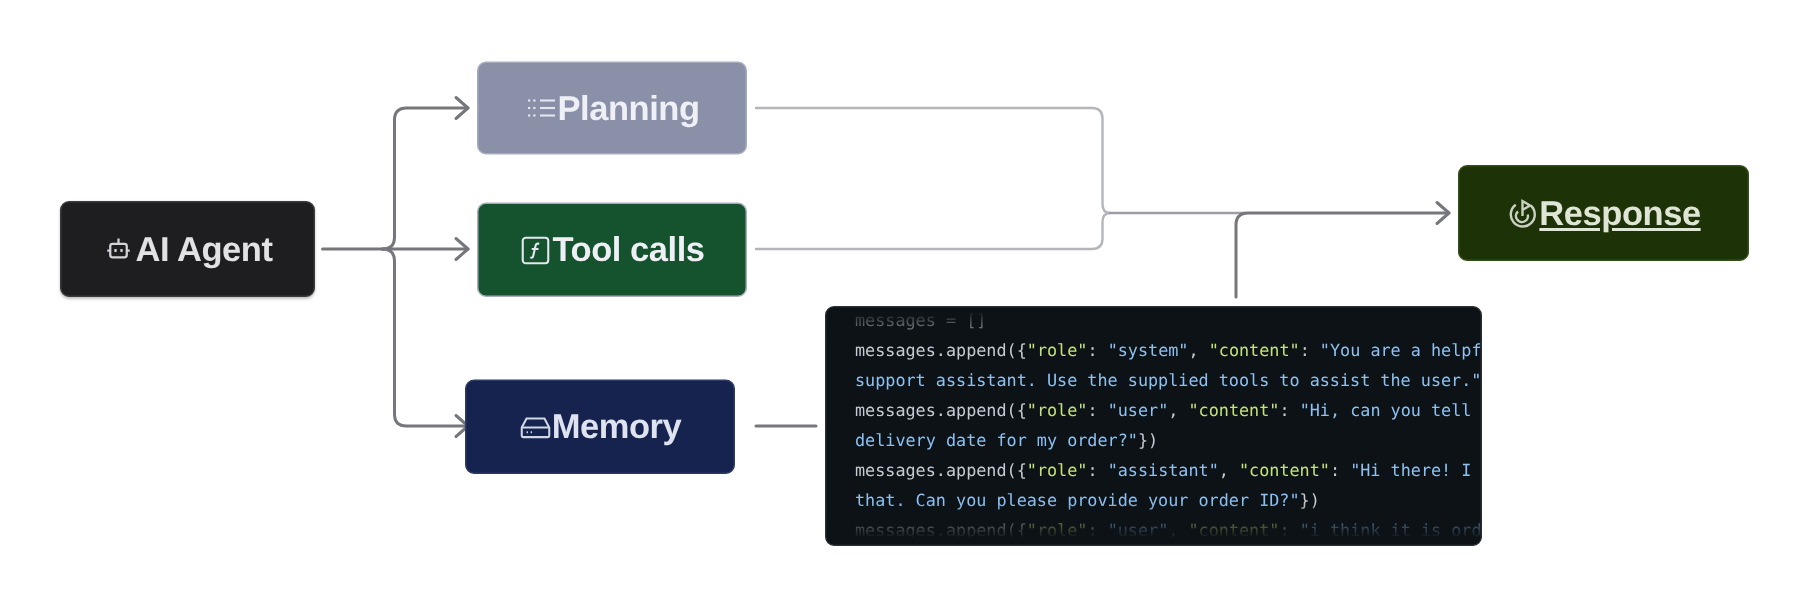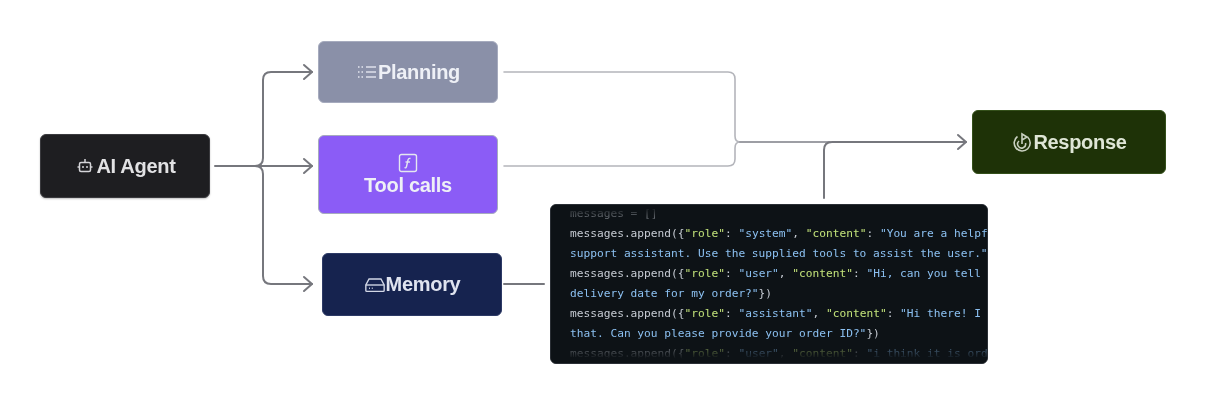--- a/index.html
+++ b/index.html
@@ -1,25 +1,25 @@
 <!DOCTYPE html>
 <html><head>
 <meta charset="utf-8">
 <style>
   html, body { margin:0; padding:0; background:#ffffff; }
   body { width:1208px; height:404px; position:relative; overflow:hidden; font-family:"Liberation Sans", sans-serif; }
   #connectors { position:absolute; left:0; top:0; width:1208px; height:404px; }
-  .node { position:absolute; box-sizing:border-box; border-radius:6px; display:flex; align-items:center; justify-content:center; font-size:20px; font-weight:700; letter-spacing:-0.3px; }
+  .node { position:absolute; box-sizing:border-box; border-radius:6px; display:flex; align-items:center; justify-content:center; font-size:23px; font-weight:700; letter-spacing:-0.3px; }
   .node .icon { width:22px; height:22px; display:flex; align-items:center; justify-content:center; }
   .node svg { display:block; }
   #n-agent { left:40px; top:134px; width:170px; height:64px; background:#1e1e21; border:1.5px solid #3a3a3e; color:#e2e2e4; box-shadow:0 1px 2px rgba(0,0,0,0.25);align-items:center; }
   #n-planning { left:318px; top:41px; width:180px; height:62px; background:#8a90a8; border:1.5px solid #a6abbe; color:#eef0f6; }
-  #n-tools { left:318px; top:135px; width:180px; height:79px; background:#8b5cf6; border:1.5px solid #a6abbe; color:#eef0f6;flex-direction:column; }
-  #n-memory { left:322px; top:253px; width:180px; height:63px; background:#16234f; border:1.5px solid #2d3a66; color:#dfe3ef;text-align:right; }
-  #n-response { left:972px; top:110px; width:194px; height:64px; background:#1e3207; border:1.5px solid #34501a; color:#dfe6d6; }
+  #n-tools { left:318px; top:135px; width:180px; height:63px; background:#14532d; border:1.5px solid #a6abbe; color:#eef0f6; }
+  #n-memory { left:310px; top:253px; width:180px; height:63px; background:#16234f; border:1.5px solid #2d3a66; color:#dfe3ef;text-align:right; }
+  #n-response { left:972px; top:110px; width:194px; height:64px; background:#1e3207; border:1.5px solid #34501a; color:#dfe6d6;text-decoration:underline; }
   #codebox { position:absolute; left:550px; top:204px; width:438px; height:160px; background:#0d1216; border:1.5px solid #2a2f35; border-radius:6px; overflow:hidden; box-sizing:border-box; }
   #codebox pre { margin:0; padding:0 0 0 19px; font-family:"DejaVu Sans Mono", monospace; font-size:11.2px; line-height:20px; white-space:pre; color:#c9ced6; position:relative; top:0px; }
   .line { display:block; height:20px; }
   .tok-plain { color:#c7ccd4; }
   .tok-key { color:#c3e37a; }
   .tok-str { color:#8cc1f2; }
   #code-fade-top { position:absolute; left:0; right:0; top:0; height:24px; background:linear-gradient(#0d1216 10%, rgba(13,18,22,0)); pointer-events:none; }
   #code-fade-bottom { position:absolute; left:0; right:0; bottom:0; height:28px; background:linear-gradient(rgba(13,18,22,0), #0d1216 85%); pointer-events:none; }
 </style>
 </head>

